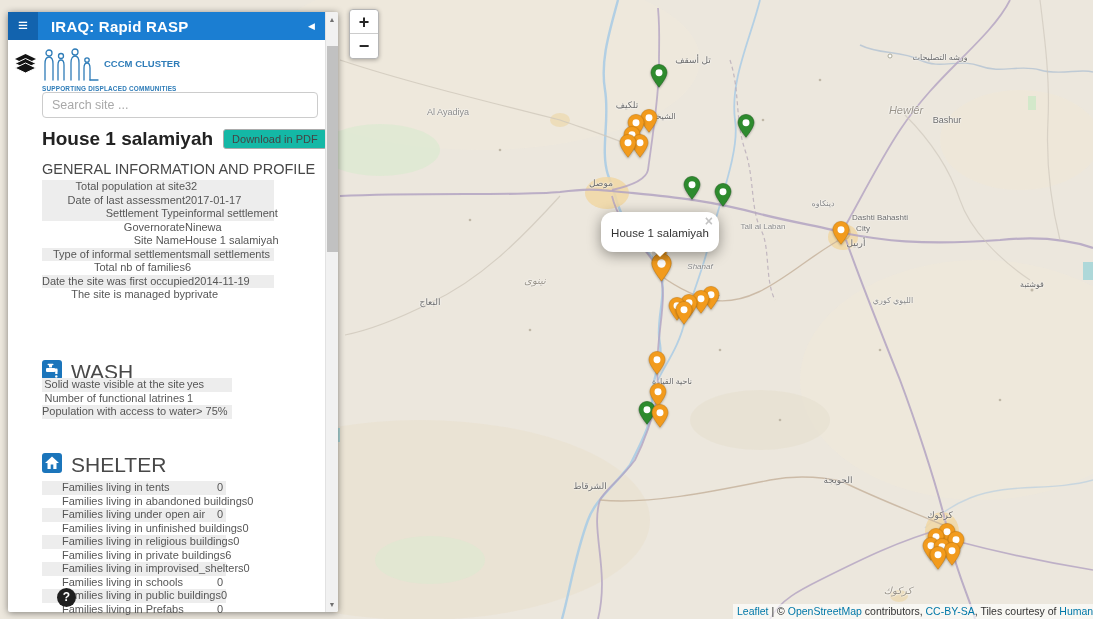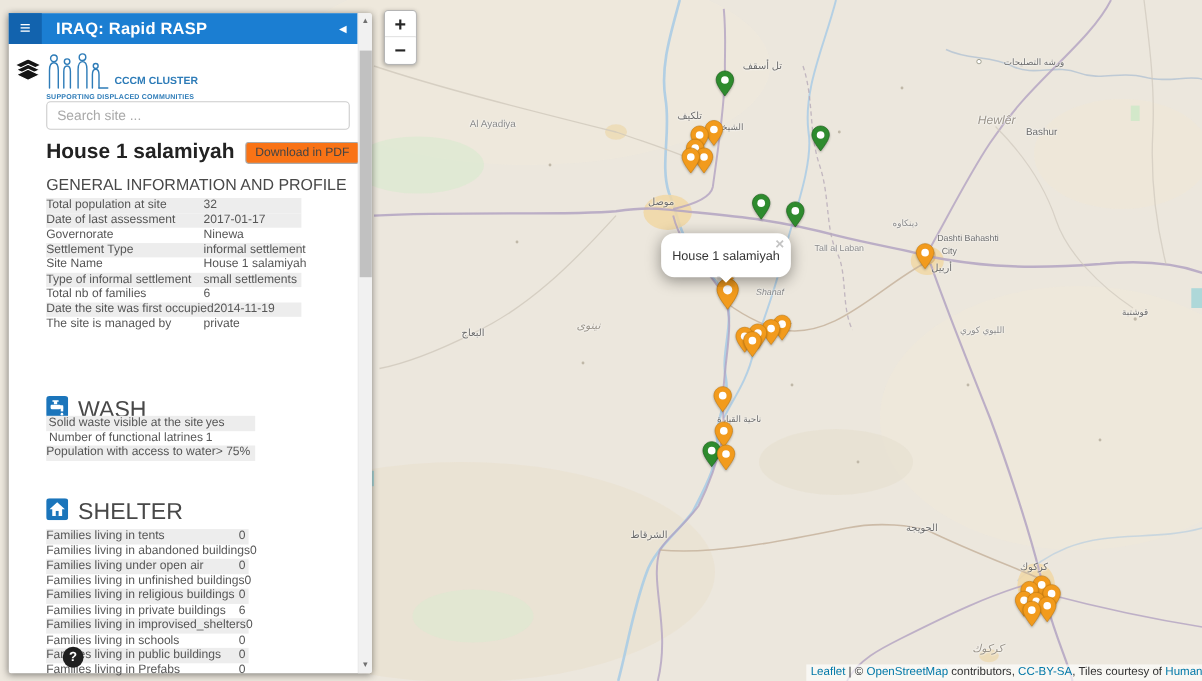--- a/index.html
+++ b/index.html
@@ -47,47 +47,47 @@
   #sidebar-header { position:absolute; left:0; top:0; width:317px; height:28px; background:#1b7ed2;
            display:flex; align-items:center; }
   #menu-button { width:30px; height:28px; background:#1263ae; color:#fff; font-size:17px;
            display:flex; align-items:center; justify-content:center; cursor:pointer; }
   #sidebar-title { color:#fff; font-size:15px; font-weight:bold; margin-left:13px; letter-spacing:.2px; }
   #collapse-button { margin-left:auto; margin-right:10px; color:#fff; font-size:9px; cursor:pointer; }
 
   #layers-icon { position:absolute; left:6px; top:42px; cursor:pointer; }
 
   #logo { position:absolute; left:34px; top:36px; width:160px; height:48px; }
-  #logo-name { position:absolute; left:62px; top:20px; font-size:9.5px; font-weight:bold; color:#2e7cb8; }
+  #logo-name { position:absolute; left:62px; top:10px; font-size:9.5px; font-weight:bold; color:#2e7cb8; }
   #logo-tagline { position:absolute; left:0px; top:37px; font-size:6.4px; font-weight:bold; color:#2e7cb8; letter-spacing:.2px; }
 
   #search-input { position:absolute; left:34px; top:80px; width:276px; height:26px;
            border:1px solid #ccc; border-radius:4px; font-size:12.5px; padding:0 9px; color:#444;
            font-family:"Liberation Sans", sans-serif; outline:none; }
   #search-input::placeholder { color:#a9a9a9; }
 
   #site-title-row { position:absolute; left:34px; top:116px; display:flex; align-items:center; }
   #site-title { font-size:19px; font-weight:bold; color:#222; }
-  #download-pdf { margin-left:10px; font-size:11px; color:#444; background:#f97316;
+  #download-pdf { margin-left:10px; font-size:11px; color:#444; background:#14b8a6;
            border:1px solid #ababab; border-radius:3px; padding:3px 8px; cursor:pointer; white-space:nowrap; }
 
   .section-heading { font-size:14.5px; color:#484848; }
   #general-heading { position:absolute; left:34px; top:149px; }
 
   .kv-table { position:absolute; left:34px; }
   .kv-row { display:flex; font-size:11px; line-height:13.5px; color:#565656; }
   .kv-row.striped { background:#ededed; }
   .kv-label { flex:0 0 auto; white-space:nowrap; }
   .kv-value { white-space:nowrap; }
   #general-table { top:168px; width:232px; }
-  #general-table .kv-label { min-width:143px; }
+  #general-table .kv-label { min-width:143px;text-align:right; }
   #wash-table { top:366px; width:190px; }
   #wash-table .kv-label { min-width:145px;text-align:center; }
   #shelter-table { top:469px; width:184px; }
-  #shelter-table .kv-label { min-width:175px; }
+  #shelter-table .kv-label { min-width:175px;padding-left:20px; }
 
   .icon-heading { position:absolute; left:34px; display:flex; align-items:center; }
   .icon-heading .blue-icon { margin-right:9px; }
   .icon-heading .section-heading { font-size:21px; }
   #wash-heading { top:348px; }
   #shelter-heading { top:441px; }
 
   #help-button { position:absolute; left:49px; top:576px; width:19px; height:19px; border-radius:50%;
            background:#1f1f1f; color:#fff; font-size:12px; font-weight:bold; text-align:center;
            line-height:19px; cursor:pointer; z-index:60; }
@@ -166,21 +166,21 @@
       <span class="map-label" style="left: 448px; top: 112px; color: rgb(138, 138, 138); font-size: 9px;">Al Ayadiya</span>
       <span class="map-label" style="left: 627px; top: 105px; color: rgb(107, 107, 107); font-size: 9px;">تلكيف</span>
       <span class="map-label" style="left: 664px; top: 116px; color: rgb(107, 107, 107); font-size: 8px;">الشيخة</span>
       <span class="map-label" style="left: 693px; top: 60px; color: rgb(107, 107, 107); font-size: 9px;">تل أسقف</span>
       <span class="map-label" style="left: 601px; top: 183px; color: rgb(107, 107, 107); font-size: 9px;">موصل</span>
       <span class="map-label" style="left: 763px; top: 226px; color: rgb(138, 138, 138); font-size: 8px;">Tall al Laban</span>
       <span class="map-label it" style="left: 700px; top: 266px; color: rgb(138, 138, 138); font-size: 8px;">Shanaf</span>
       <span class="map-label" style="left: 710px; top: 296px; color: rgb(107, 107, 107); font-size: 8px;">Gwer</span>
       <span class="map-label" style="left: 672px; top: 381px; color: rgb(107, 107, 107); font-size: 8px;">ناحية القيارة</span>
       <span class="map-label" style="left: 590px; top: 486px; color: rgb(107, 107, 107); font-size: 9px;">الشرقاط</span>
-      <span class="map-label it" style="left: 535px; top: 296px; color: rgb(154, 148, 138); font-size: 10px;">نينوى</span>
+      <span class="map-label it" style="left: 535px; top: 280px; color: rgb(154, 148, 138); font-size: 10px;">نينوى</span>
       <span class="map-label" style="left: 430px; top: 302px; color: rgb(107, 107, 107); font-size: 9px;">البعاج</span>
       <span class="map-label it" style="left: 906px; top: 110px; color: rgb(154, 148, 138); font-size: 11px;">Hewlêr</span>
       <span class="map-label" style="left: 947px; top: 120px; color: rgb(107, 107, 107); font-size: 9px;">Bashur</span>
       <span class="map-label" style="left: 940px; top: 57px; color: rgb(107, 107, 107); font-size: 8px;">ورشه التصليحات</span>
       <span class="map-label" style="left: 823px; top: 203px; color: rgb(138, 138, 138); font-size: 8px;">دينكاوه</span>
       <span class="map-label" style="left: 856px; top: 243px; color: rgb(107, 107, 107); font-size: 9px;">أربيل</span>
       <span class="map-label" style="left: 880px; top: 217px; color: rgb(107, 107, 107); font-size: 8px;">Dashti Bahashti</span>
       <span class="map-label" style="left: 863px; top: 228px; color: rgb(107, 107, 107); font-size: 8px;">City</span>
       <span class="map-label" style="left: 940px; top: 515px; color: rgb(107, 107, 107); font-size: 9px;">كركوك</span>
       <span class="map-label it" style="left: 898px; top: 590px; color: rgb(154, 148, 138); font-size: 10px;">كركوك</span>
@@ -414,27 +414,27 @@
     <div id="general-heading" class="section-heading">GENERAL INFORMATION AND PROFILE</div>
     <div id="general-table" class="kv-table">
         <div class="kv-row striped">
           <span class="kv-label">Total population at site</span>
           <span class="kv-value">32</span>
         </div>
         <div class="kv-row striped">
           <span class="kv-label">Date of last assessment</span>
           <span class="kv-value">2017-01-17</span>
         </div>
+        <div class="kv-row striped">
+          <span class="kv-label">Settlement Type</span>
+          <span class="kv-value">informal settlement</span>
+        </div>
         <div class="kv-row">
           <span class="kv-label">Governorate</span>
           <span class="kv-value">Ninewa</span>
-        </div>
-        <div class="kv-row striped">
-          <span class="kv-label">Settlement Type</span>
-          <span class="kv-value">informal settlement</span>
         </div>
         <div class="kv-row">
           <span class="kv-label">Site Name</span>
           <span class="kv-value">House 1 salamiyah</span>
         </div>
         <div class="kv-row striped">
           <span class="kv-label">Type of informal settlement</span>
           <span class="kv-value">small settlements</span>
         </div>
         <div class="kv-row">

